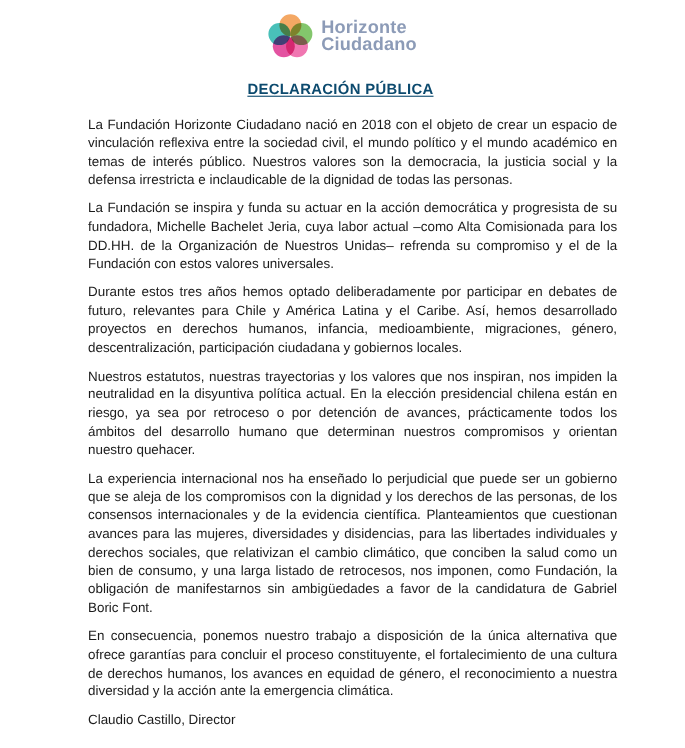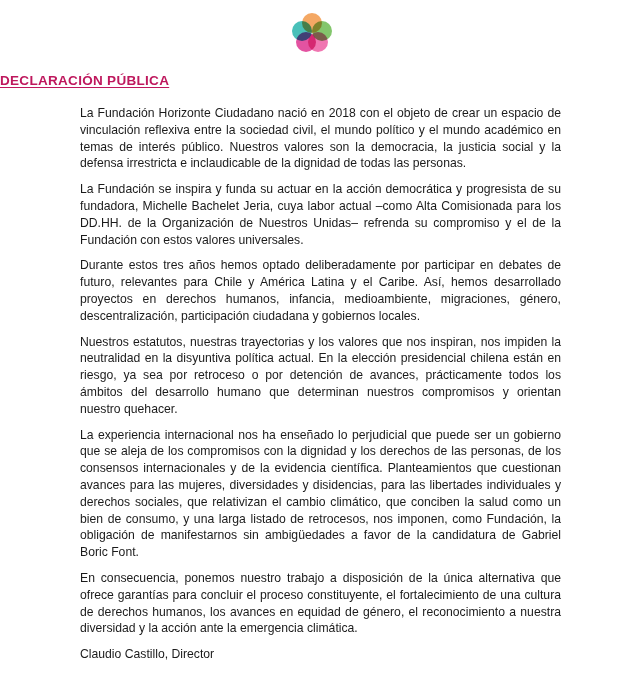--- a/index.html
+++ b/index.html
@@ -42,25 +42,25 @@
   .logo-text {
     font-size: 16.5px;
     line-height: 15px;
     font-weight: 700;
     letter-spacing: 0.2px;
   }
   .logo-text span { display: block; }
   
   .title {
     margin: 20px 4px 0 0;
-    text-align: left;
+    text-align: center;
     font-size: 13.5px;
     font-weight: 700;
     letter-spacing: 0.3px;
-    color: #be185d;
+    color: #0c4a6e;
     text-decoration: underline;
     text-underline-offset: 2px;
   }
   
   .content {
     margin: 17px 62px 0 80px;
   }
   .content p.para {
     margin: 0 0 9px 0;
     font-size: 12.2px;
@@ -81,20 +81,24 @@
 <div class="page">
 
   <header class="logo">
     <div class="flower">
       <span class="petal p-top" style="background: rgb(244, 163, 92);"></span>
       <span class="petal p-left" style="background: rgb(63, 189, 181);"></span>
       <span class="petal p-right" style="background: rgb(124, 195, 100);"></span>
       <span class="petal p-bl" style="background: rgb(226, 73, 156);"></span>
       <span class="petal p-br" style="background: rgb(240, 111, 173);"></span>
     </div>
+    <div class="logo-text" style="color: rgb(140, 155, 183);">
+      <span>Horizonte</span>
+      <span>Ciudadano</span>
+    </div>
   </header>
 
   <h1 class="title">DECLARACIÓN PÚBLICA</h1>
 
   <main class="content">
     <p class="para">La Fundación Horizonte Ciudadano nació en 2018 con el objeto de crear un espacio de vinculación reflexiva entre la sociedad civil, el mundo político y el mundo académico en temas de interés público. Nuestros valores son la democracia, la justicia social y la defensa irrestricta e inclaudicable de la dignidad de todas las personas.</p>
     <p class="para">La Fundación se inspira y funda su actuar en la acción democrática y progresista de su fundadora, Michelle Bachelet Jeria, cuya labor actual –como Alta Comisionada para los DD.HH. de la Organización de Nuestros Unidas– refrenda su compromiso y el de la Fundación con estos valores universales.</p>
     <p class="para">Durante estos tres años hemos optado deliberadamente por participar en debates de futuro, relevantes para Chile y América Latina y el Caribe. Así, hemos desarrollado proyectos en derechos humanos, infancia, medioambiente, migraciones, género, descentralización, participación ciudadana y gobiernos locales.</p>
     <p class="para">Nuestros estatutos, nuestras trayectorias y los valores que nos inspiran, nos impiden la neutralidad en la disyuntiva política actual. En la elección presidencial chilena están en riesgo, ya sea por retroceso o por detención de avances, prácticamente todos los ámbitos del desarrollo humano que determinan nuestros compromisos y orientan nuestro quehacer.</p>
     <p class="para">La experiencia internacional nos ha enseñado lo perjudicial que puede ser un gobierno que se aleja de los compromisos con la dignidad y los derechos de las personas, de los consensos internacionales y de la evidencia científica. Planteamientos que cuestionan avances para las mujeres, diversidades y disidencias, para las libertades individuales y derechos sociales, que relativizan el cambio climático, que conciben la salud como un bien de consumo, y una larga listado de retrocesos, nos imponen, como Fundación, la obligación de manifestarnos sin ambigüedades a favor de la candidatura de Gabriel Boric Font.</p>

